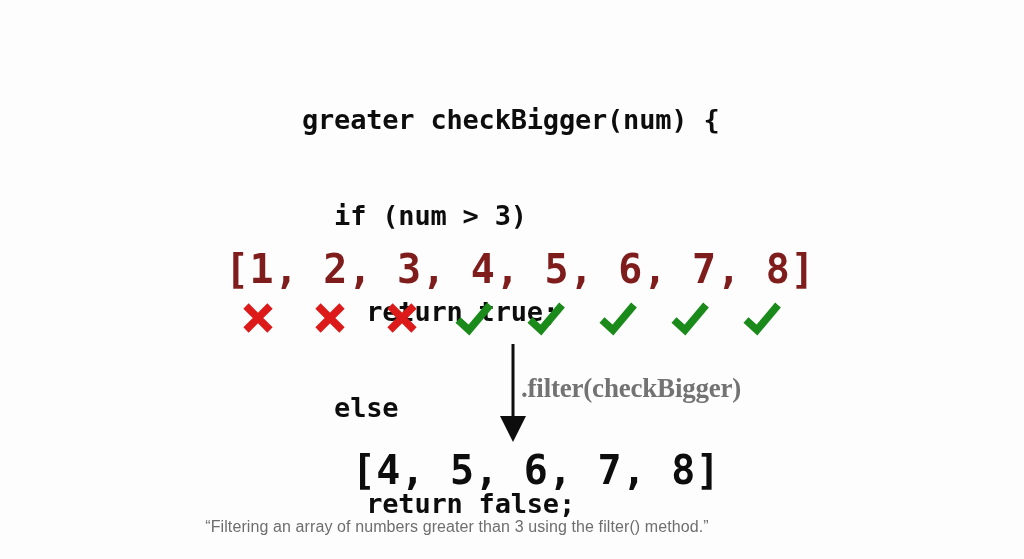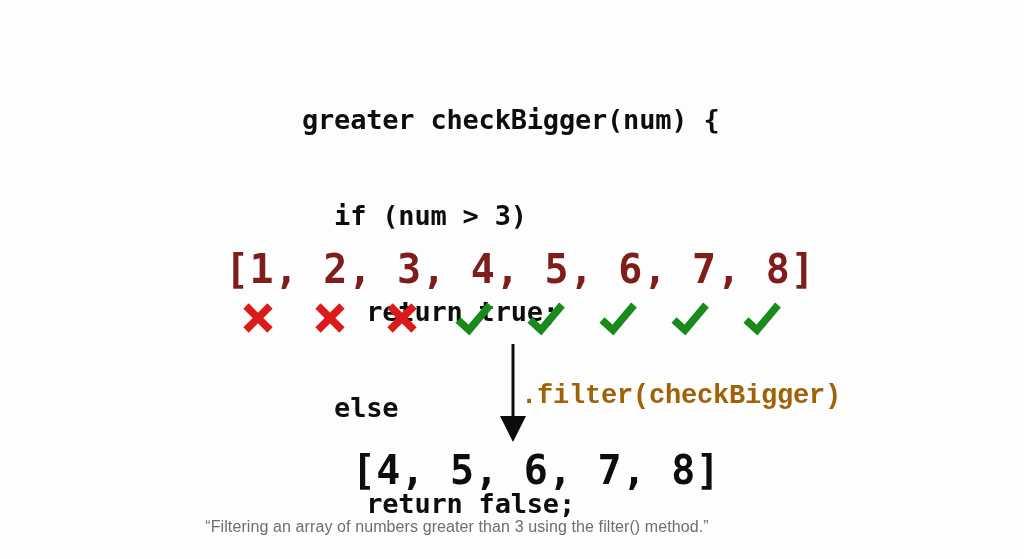--- a/index.html
+++ b/index.html
@@ -81,25 +81,25 @@
     left: 488px;
     top: 342px;
     width: 50px;
     height: 102px;
   }
 
   
   .filter-label {
     position: absolute;
     left: 521px;
-    top: 381px;
-    font-family: Liberation Mono, monospace;
+    top: 373px;
+    font-family: Liberation Serif, serif;
     font-size: 27px;
     font-weight: bold;
-    color: #a16207;
+    color: #737373;
     white-space: pre;
     letter-spacing: -0.2px;
   }
 
   
   .result-row {
     position: absolute;
     left: 0;
     top: 447px;
     width: 1024px;

